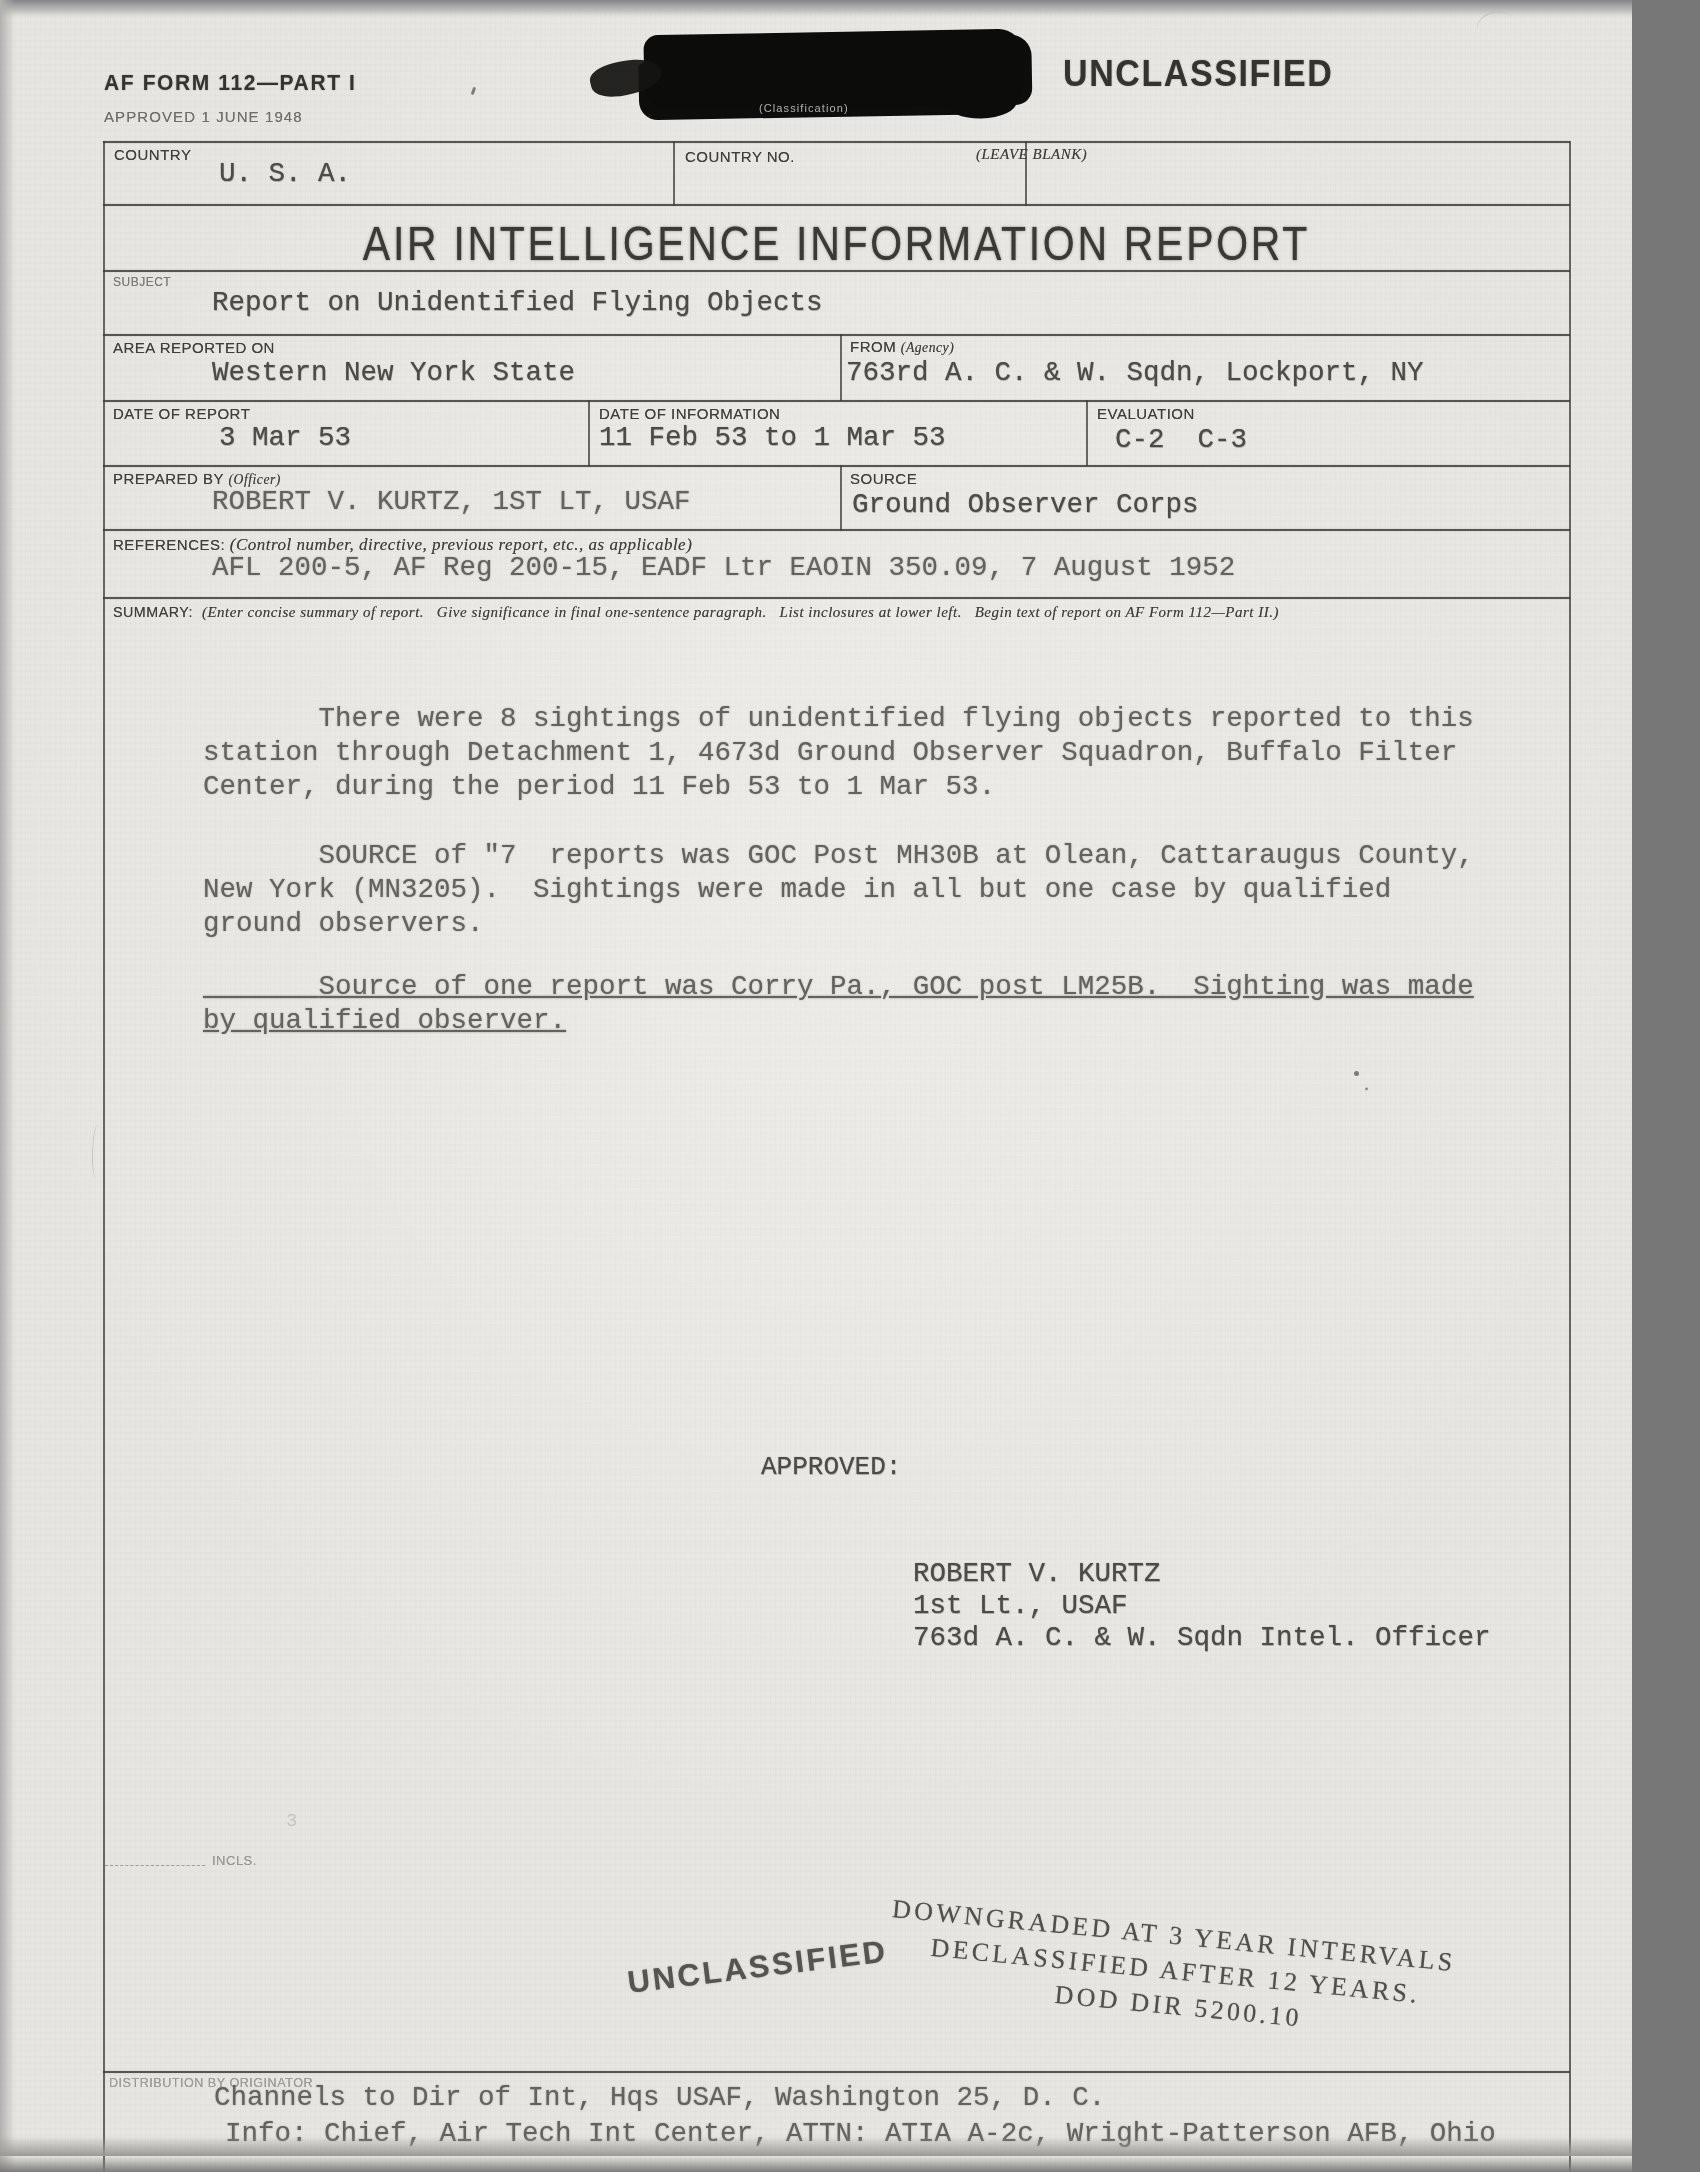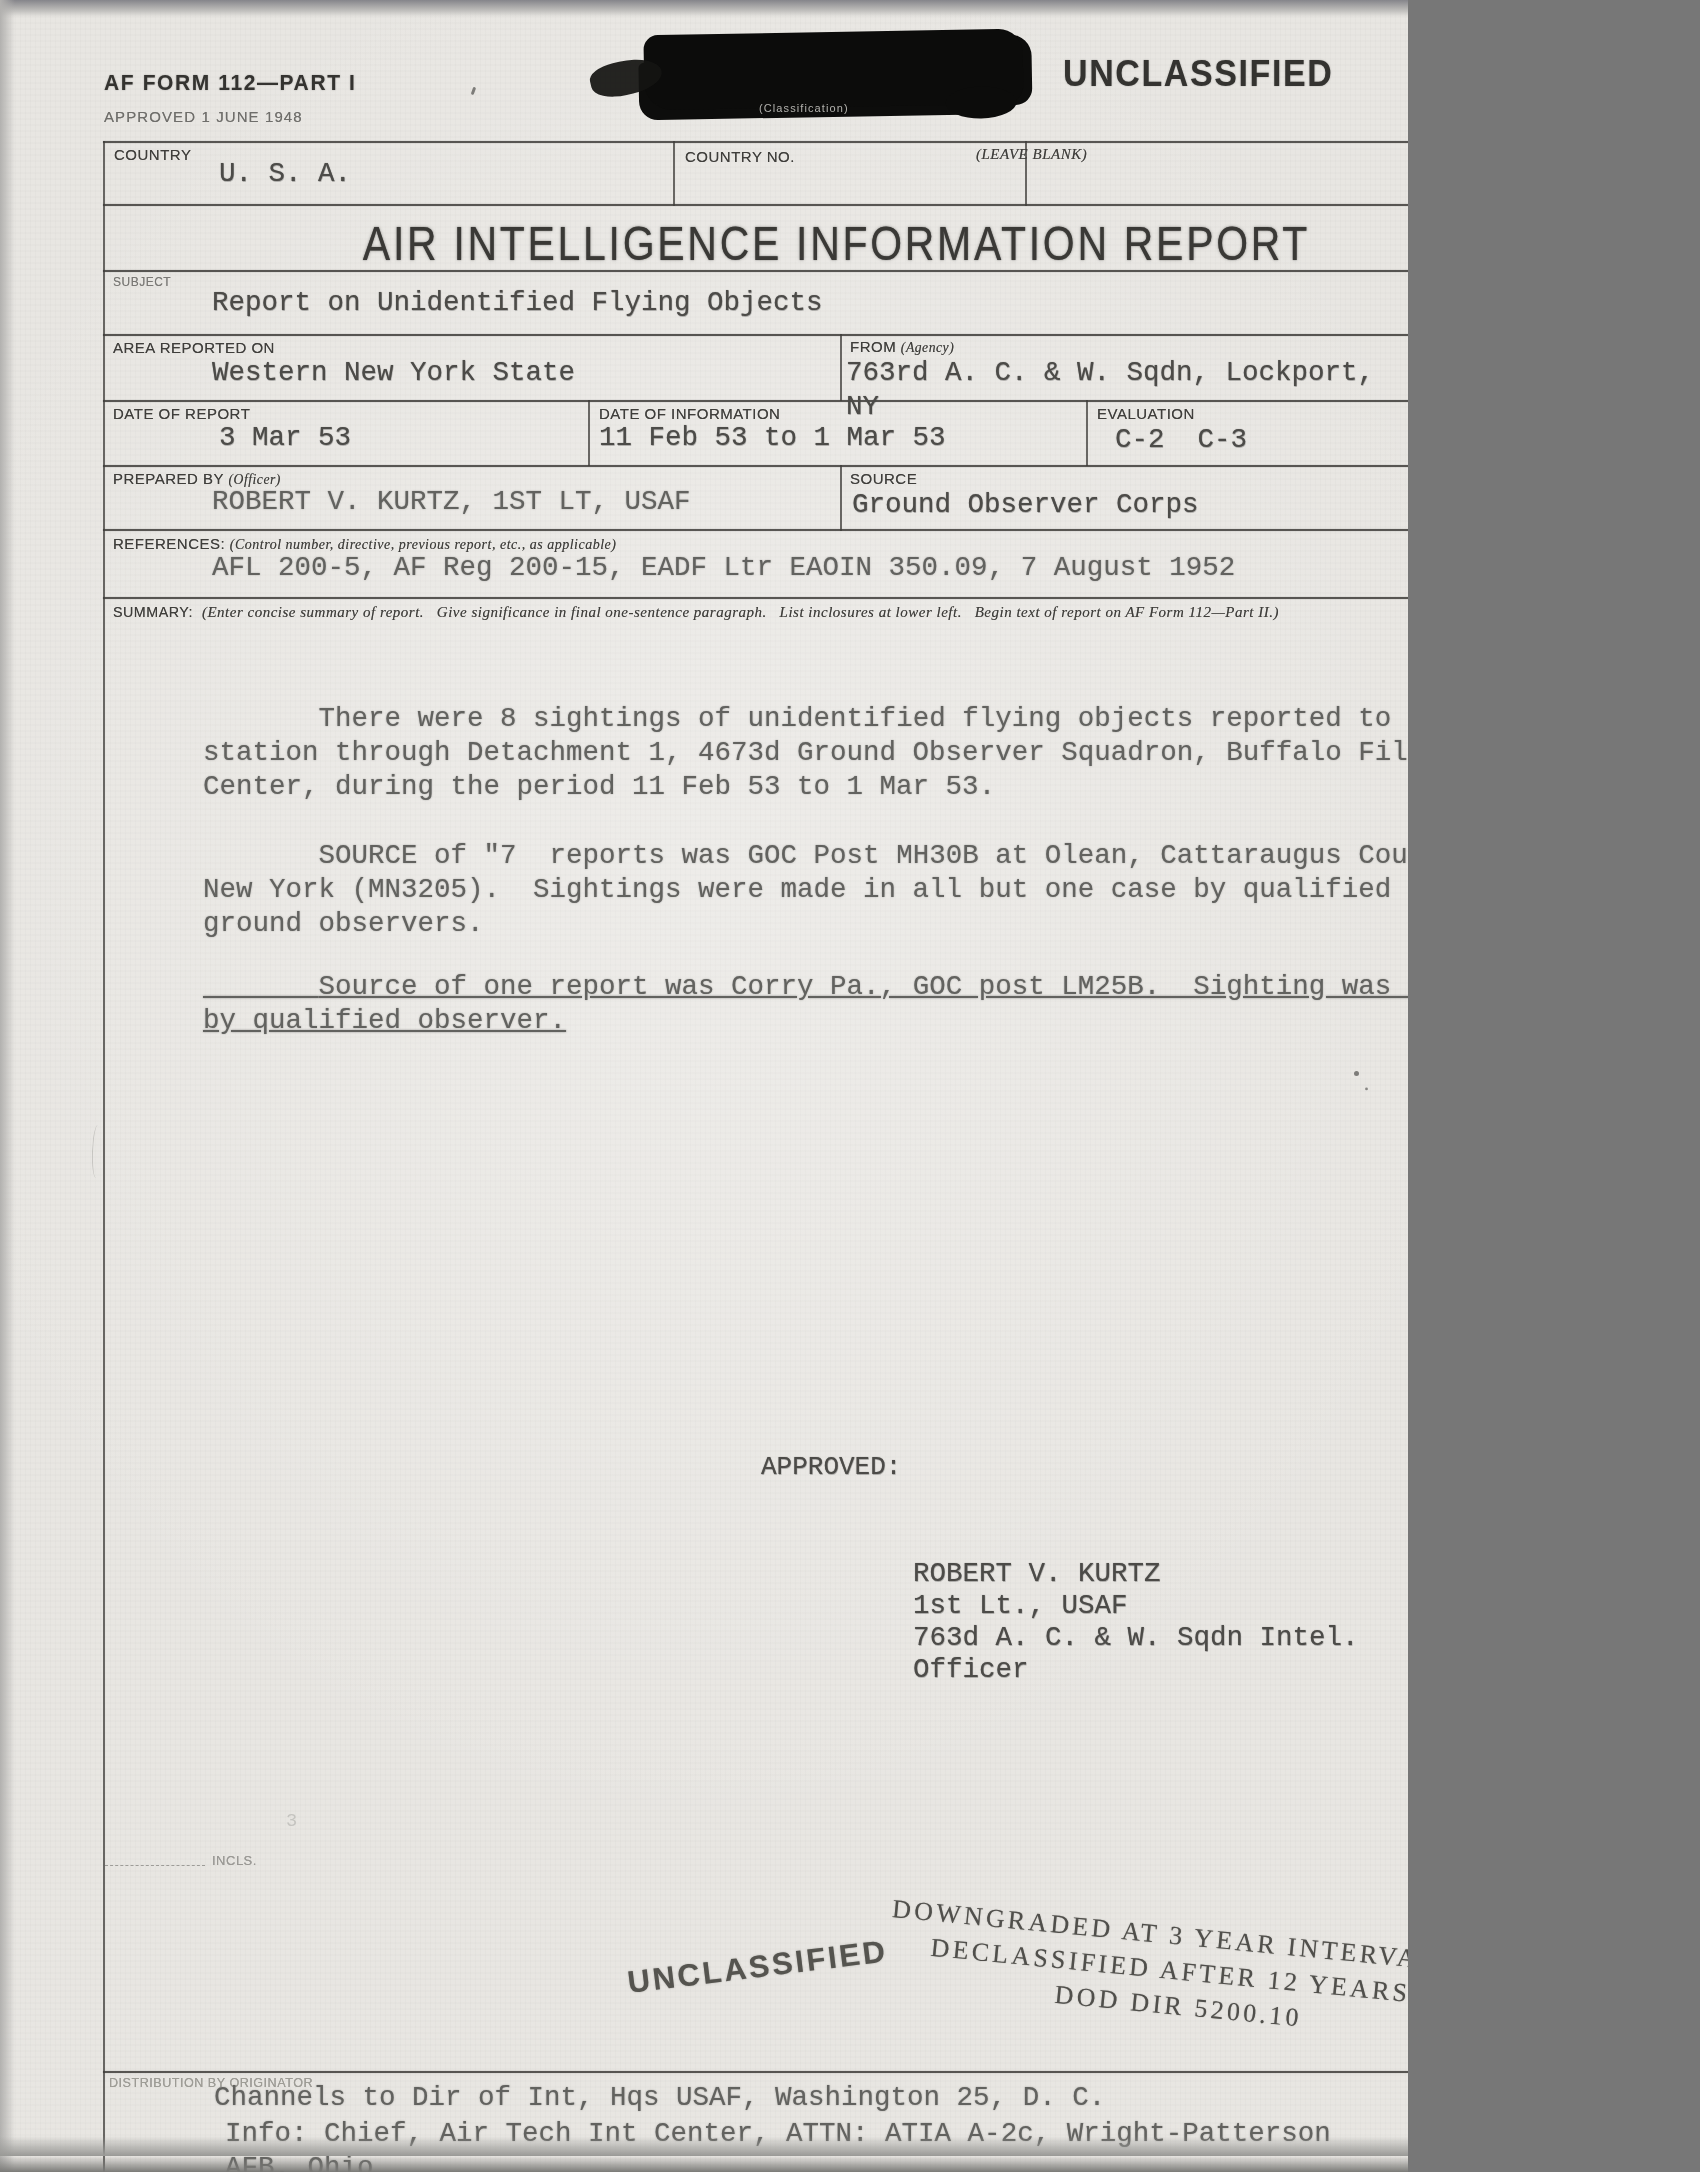--- a/index.html
+++ b/index.html
@@ -1,17 +1,17 @@
 <!DOCTYPE html>
 <html style="font-size:8.8px"><head>
 <meta charset="utf-8">
 <style>
   html,body{margin:0;padding:0;background:#777;}
   .page{
-    position:relative; width:1408px; height:2172px; overflow:hidden;
+    position:relative; width:1632px; height:2172px; overflow:hidden;
     background:#e8e6e2;
     background-image:
       radial-gradient(ellipse 1208px 1428px at 50% 40%, rgba(255,255,255,.25), rgba(0,0,0,0) 70%),
       repeating-linear-gradient(90deg, rgba(120,120,118,.035) 0 1.1px, rgba(0,0,0,0) 1.1px 5px),
       repeating-linear-gradient(0deg, rgba(140,140,138,.03) 0 1.6px, rgba(0,0,0,0) 1.6px 6px);
     font-family:"Liberation Sans", sans-serif;
   }
   .abs{position:absolute;}
   
   .band-top{left:0;top:0;width:1700px;height:16.5px;background:linear-gradient(#85858a,#b9b8b6 55%,rgba(232,230,226,0));}
@@ -113,21 +113,21 @@
   <div class="abs tw" style="left:1115px;top:423px;">C-2  C-3</div>
 
   <div class="abs" style="left:113px;top:470px;">
     <span class="lbl">PREPARED BY </span><span class="lbl-italic" style="font-size:13.7px;">(Officer)</span>
   </div>
   <div class="abs tw tw-light" style="left:212px;top:485px;">ROBERT V. KURTZ, 1ST LT, USAF</div>
   <div class="abs lbl" style="left:850px;top:470px;">SOURCE</div>
   <div class="abs tw" style="left:852px;top:488px;text-align:right;">Ground Observer Corps</div>
 
   <div class="abs" style="left:113px;top:535px;">
-    <span class="lbl">REFERENCES: </span><span class="lbl-italic" style="font-size:14px;">(Control number, directive, previous report, etc., as applicable)</span>
+    <span class="lbl">REFERENCES: </span><span class="lbl-italic" style="font-size:17px;">(Control number, directive, previous report, etc., as applicable)</span>
   </div>
   <div class="abs tw tw-light" style="left:212px;top:551px;">AFL 200-5, AF Reg 200-15, EADF Ltr EAOIN 350.09, 7 August 1952</div>
 
   <div class="abs" style="left:113px;top:604px;">
     <span class="lbl" style="font-size:14.3px;">SUMMARY:  </span><span class="lbl-italic" style="font-size:15px;">(Enter concise summary of report.   Give significance in final one-sentence paragraph.   List inclosures at lower left.   Begin text of report on AF Form 112—Part II.)</span>
   </div>
 
   <div class="abs tw tw-light" style="left:203px;top:702px;width:1362px;">       There were 8 sightings of unidentified flying objects reported to this
 station through Detachment 1, 4673d Ground Observer Squadron, Buffalo Filter
 Center, during the period 11 Feb 53 to 1 Mar 53.</div>

